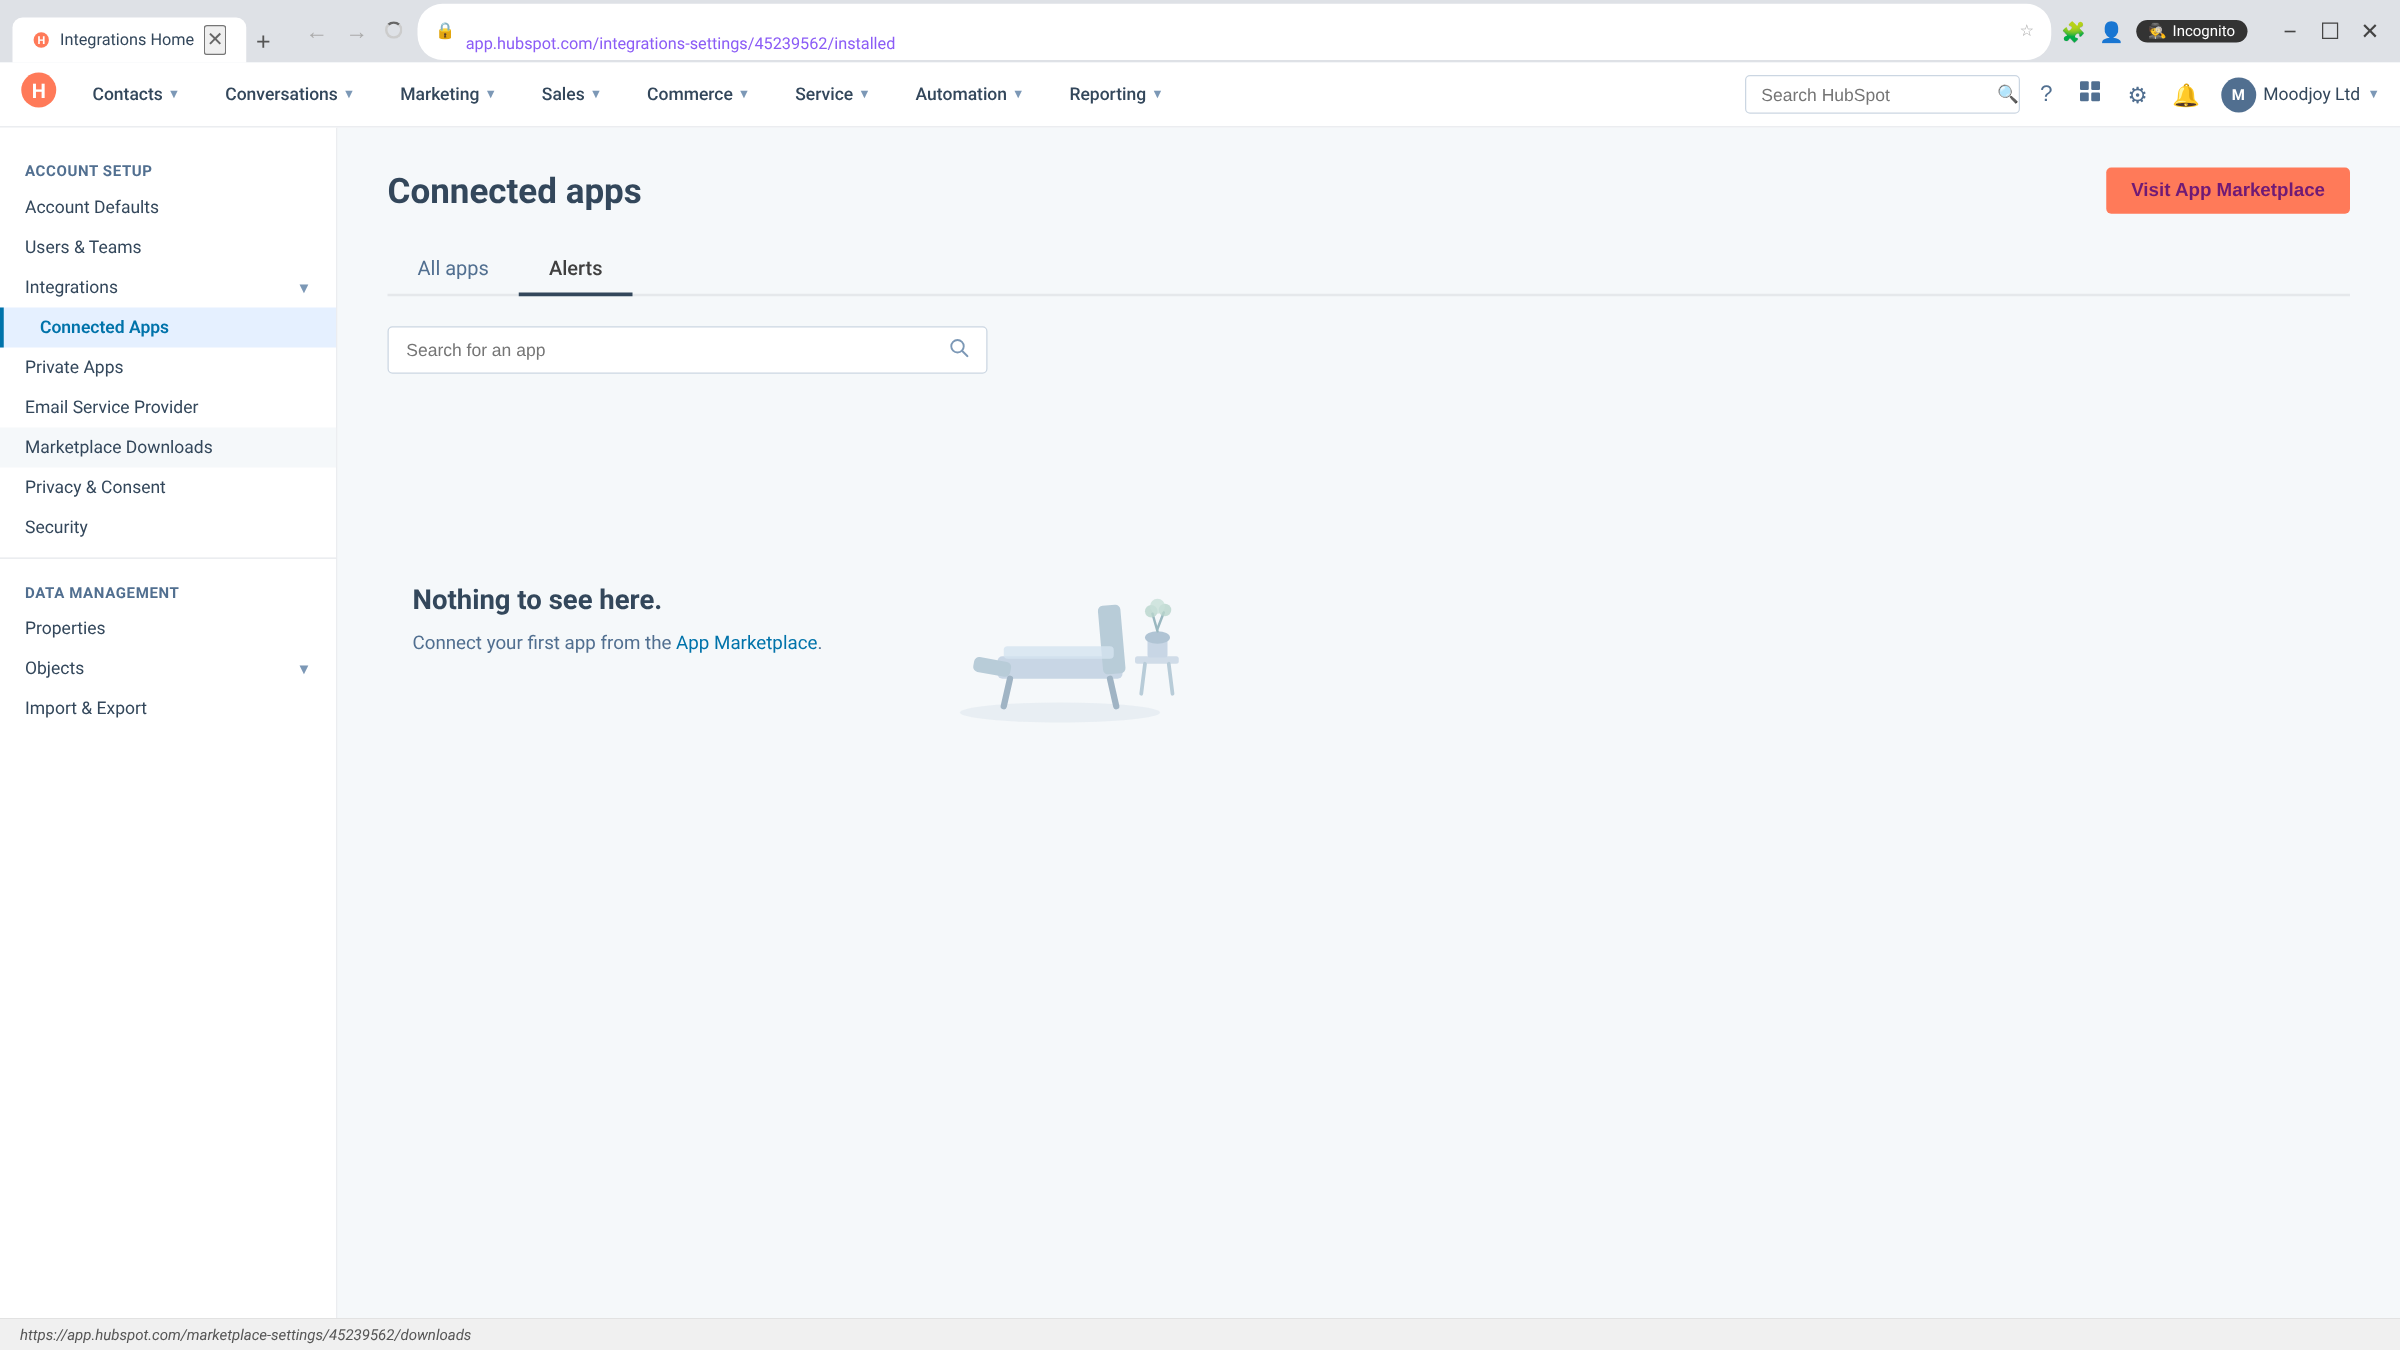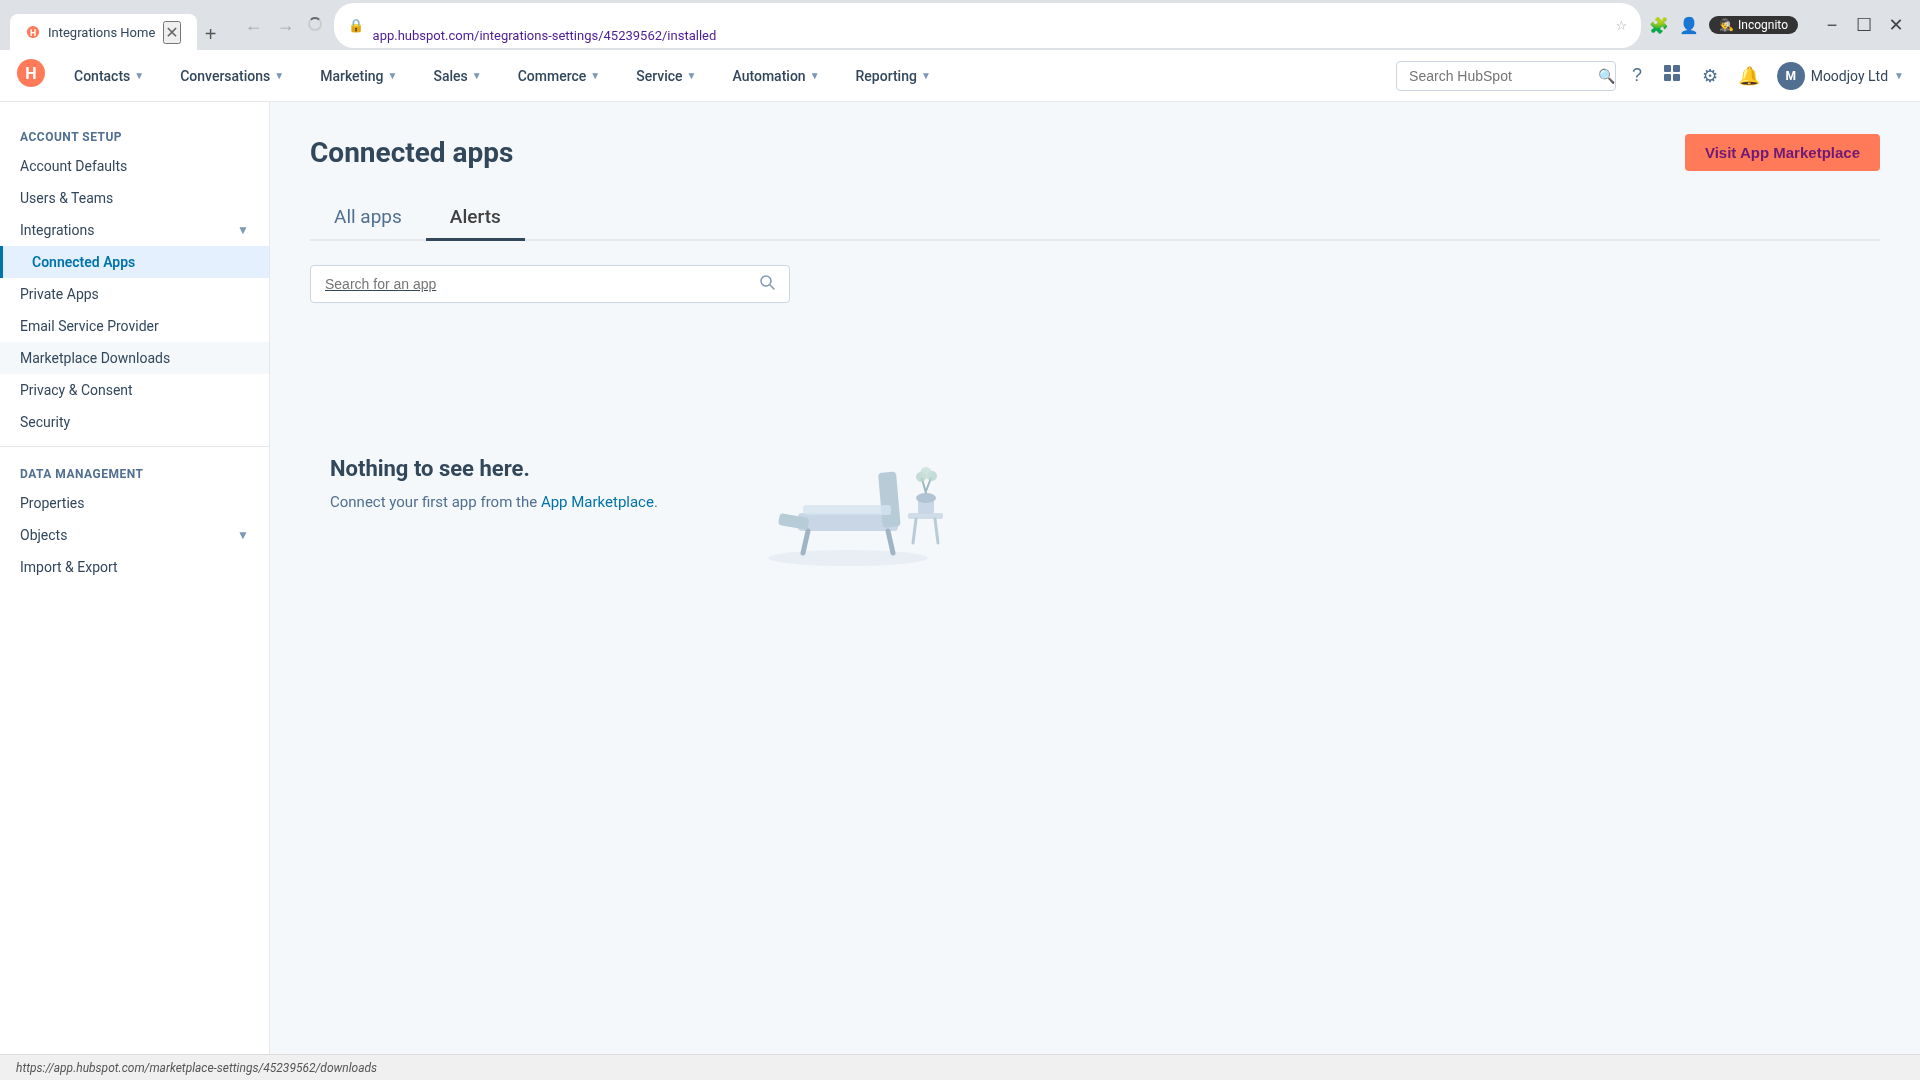--- a/index.html
+++ b/index.html
@@ -9,21 +9,21 @@
     .browser-chrome { background: #dee1e6; height: 50px; display: flex; align-items: center; padding: 0 10px; gap: 8px; }
     .browser-tabs { display: flex; align-items: flex-end; height: 100%; }
     .browser-tab { background: #fff; border-radius: 8px 8px 0 0; padding: 6px 16px; font-size: 13px; display: flex; align-items: center; gap: 8px; height: 36px; min-width: 180px; }
     .browser-tab-close { color: #666; cursor: pointer; font-size: 16px; }
     .browser-tab-new { background: transparent; border: none; font-size: 20px; color: #555; cursor: pointer; padding: 4px 8px; }
     .browser-controls { display: flex; align-items: center; gap: 6px; margin-left: 8px; }
     .browser-btn { background: none; border: none; cursor: pointer; color: #444; font-size: 18px; padding: 4px; }
     .browser-btn.disabled { color: #aaa; cursor: default; }
     .browser-addressbar { flex: 1; background: #fff; border-radius: 20px; padding: 5px 14px; font-size: 13px; color: #333; display: flex; align-items: center; gap: 8px; }
     .browser-addressbar-icon { color: #666; font-size: 13px; }
-    .browser-addressbar-text { flex: 1; color: #4c1d95; margin-top: 20px; }
+    .browser-addressbar-text { flex: 1; color: #8b5cf6; margin-top: 20px; }
     .browser-right-icons { display: flex; align-items: center; gap: 10px; color: #555; font-size: 16px; }
     .incognito-badge { background: #333; color: #fff; border-radius: 12px; padding: 2px 10px; font-size: 12px; display: flex; align-items: center; gap: 4px; }
     .window-controls { display: flex; gap: 4px; margin-left: 12px; }
     .win-btn { width: 28px; height: 28px; border: none; cursor: pointer; display: flex; align-items: center; justify-content: center; background: none; color: #444; font-size: 18px; }
 
     
     .hs-topbar { background: #fff; height: 52px; display: flex; align-items: center; padding: 0 16px; border-bottom: 1px solid #e5e8eb; gap: 0; }
     .hs-logo { color: #ff7a59; font-size: 26px; margin-right: 16px; font-weight: bold; }
     .hs-nav { display: flex; align-items: center; flex: 1; gap: 12px; }
     .hs-nav-item { padding: 0 12px; height: 52px; display: flex; align-items: center; gap: 4px; font-size: 14px; color: #33475b; cursor: pointer; font-weight: 500; white-space: nowrap; }
@@ -50,25 +50,25 @@
     .sidebar-divider { height: 1px; background: #e5e8eb; margin: 8px 0; }
 
     
     .main-content { flex: 1; overflow-y: auto; padding: 32px 40px; background: #f5f8fa; }
     .page-header { display: flex; align-items: center; justify-content: space-between; margin-bottom: 24px; }
     .page-title { font-size: 28px; font-weight: 700; color: #33475b; }
     .btn-primary-orange { background: #ff7a59; color: #701a75; border: none; border-radius: 4px; padding: 10px 20px; font-size: 15px; font-weight: 600; cursor: pointer; text-align: right; }
 
     
     .tabs-bar { display: flex; border-bottom: 2px solid #e5e8eb; margin-bottom: 24px; }
-    .tab-item { padding: 10px 24px; font-size: 19px; color: #516f90; cursor: pointer; border-bottom: 3px solid transparent; margin-bottom: -2px; }
+    .tab-item { padding: 10px 24px; font-size: 16px; color: #516f90; cursor: pointer; border-bottom: 3px solid transparent; margin-bottom: -2px; }
     .tab-item.active { color: #404040; border-bottom: 3px solid #33475b; font-weight: 500; }
 
     
-    .app-search { display: flex; align-items: center; border: 1px solid #cbd6e2; border-radius: 4px; background: #fff; padding: 8px 14px; width: 480px; margin-bottom: 40px; gap: 8px; text-decoration: underline; }
+    .app-search { display: flex; align-items: center; border: 1px solid #cbd6e2; border-radius: 4px; background: #fff; padding: 8px 14px; width: 480px; margin-bottom: 56px; gap: 8px; }
     .app-search input { border: none; outline: none; flex: 1; font-size: 14px; color: #33475b; }
     .app-search-icon { color: #7c98b6; font-size: 16px; }
 
     
     .empty-state { display: flex; align-items: center; gap: 80px; padding: 40px 20px; }
     .empty-state-text { }
     .empty-title { font-size: 22px; font-weight: 700; color: #33475b; margin-bottom: 12px; }
     .empty-desc { font-size: 15px; color: #516f90; }
     .empty-link { color: #0073aa; text-decoration: none; }
     .empty-illustration { position: relative; width: 220px; height: 200px; flex-shrink: 0; }

